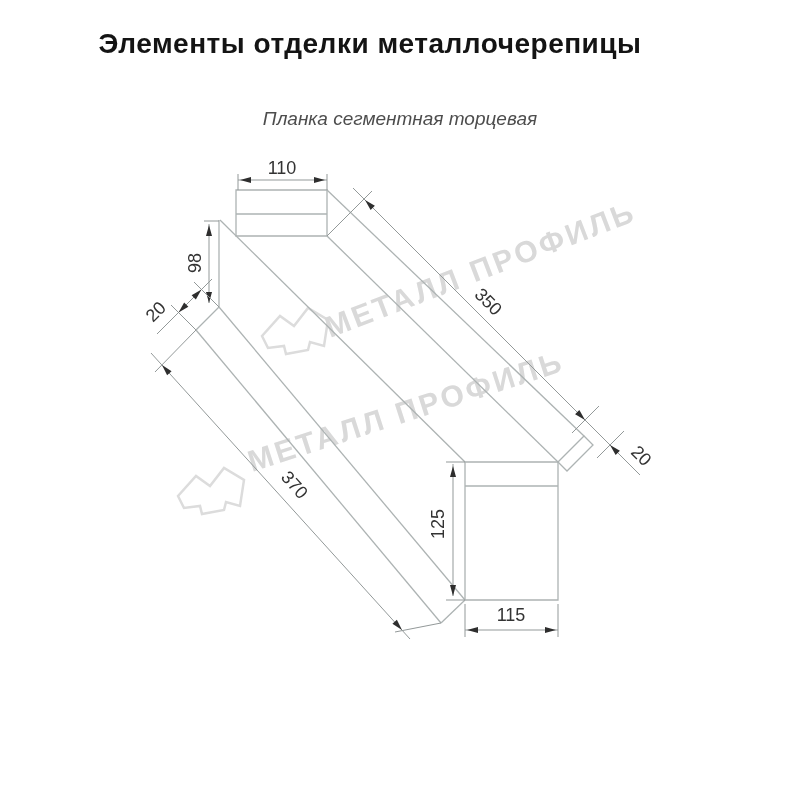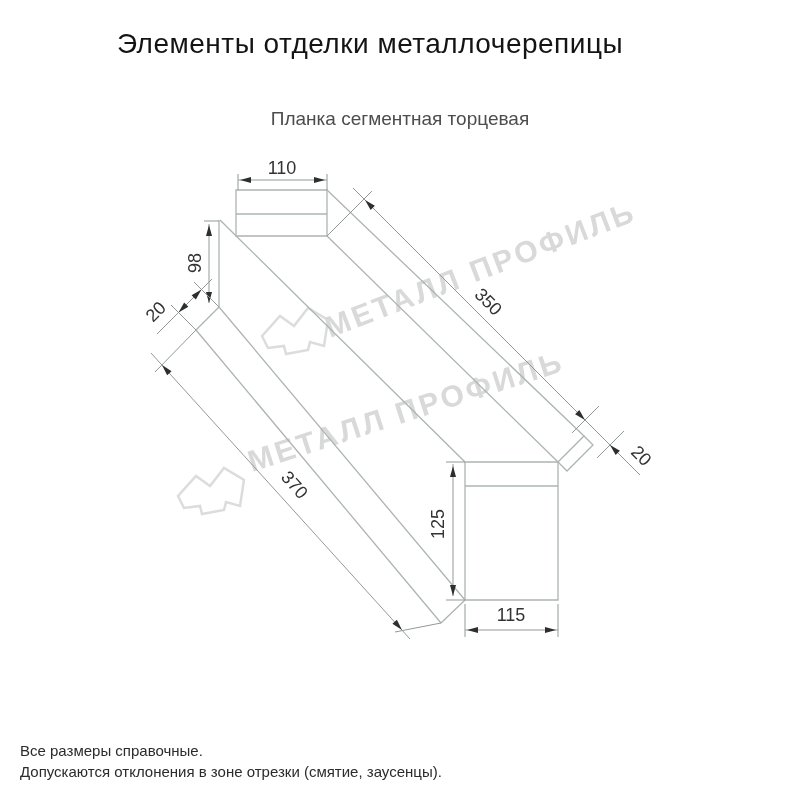--- a/index.html
+++ b/index.html
@@ -1,21 +1,21 @@
 <!DOCTYPE html>
 <html><head>
 <meta charset="utf-8">
 <style>
   html,body{margin:0;padding:0;background:#fff;}
   #page{position:relative;width:800px;height:800px;background:#fff;overflow:hidden;
         font-family:"Liberation Sans", sans-serif;}
   .title{position:absolute;left:0;top:28px;width:740px;text-align:center;
-         font-size:28px;font-weight:400;color:#141414;letter-spacing:0.5px;}
+         font-size:28px;font-weight:700;color:#141414;letter-spacing:0.5px;}
   .subtitle{position:absolute;left:0;top:107px;width:800px;text-align:center;
-            font-size:19px;font-weight:400;color:#4d4d4d;line-height:24px;}
+            font-size:19px;font-weight:400;color:#4d4d4d;line-height:24px;font-style:italic;}
   .footer{position:absolute;left:20px;top:740px;font-size:15px;color:#2b2b2b;line-height:21px;}
   svg{position:absolute;left:0;top:0;}
   .shape{stroke:#adb3b3;stroke-width:1.3;fill:none;}
   .dimline{stroke:#939999;stroke-width:1;fill:none;}
   .arrow{fill:#2e2e2e;stroke:none;}
   .dimtext{font-family:"Liberation Sans", sans-serif;font-size:18px;fill:#333;}
   .wm-text{font-family:"Liberation Sans", sans-serif;font-size:30px;font-weight:700;
            fill:#d9d9d9;letter-spacing:3px;}
   .wm-logo{stroke:#dcdcdc;stroke-width:2.5;fill:#ffffff;}
 </style>
@@ -114,18 +114,14 @@
     </g>
 
     <g>
       <path class="dimline" d="M465,604 V637 M558,604 V637 M465,630 H558"></path>
       <path class="arrow" d="M0,0 L-11,3 L-11,-3 Z" transform="translate(467,630) rotate(180)"></path>
       <path class="arrow" d="M0,0 L-11,3 L-11,-3 Z" transform="translate(556,630)"></path>
       <text class="dimtext" x="511" y="621" text-anchor="middle">115</text>
     </g>
   </svg>
 
-  <div class="footer">
-    <div>Все размеры справочные.</div>
-    <div>Допускаются отклонения в зоне отрезки (смятие, заусенцы).</div>
-  </div>
 
 </div>
 
 </body></html>

